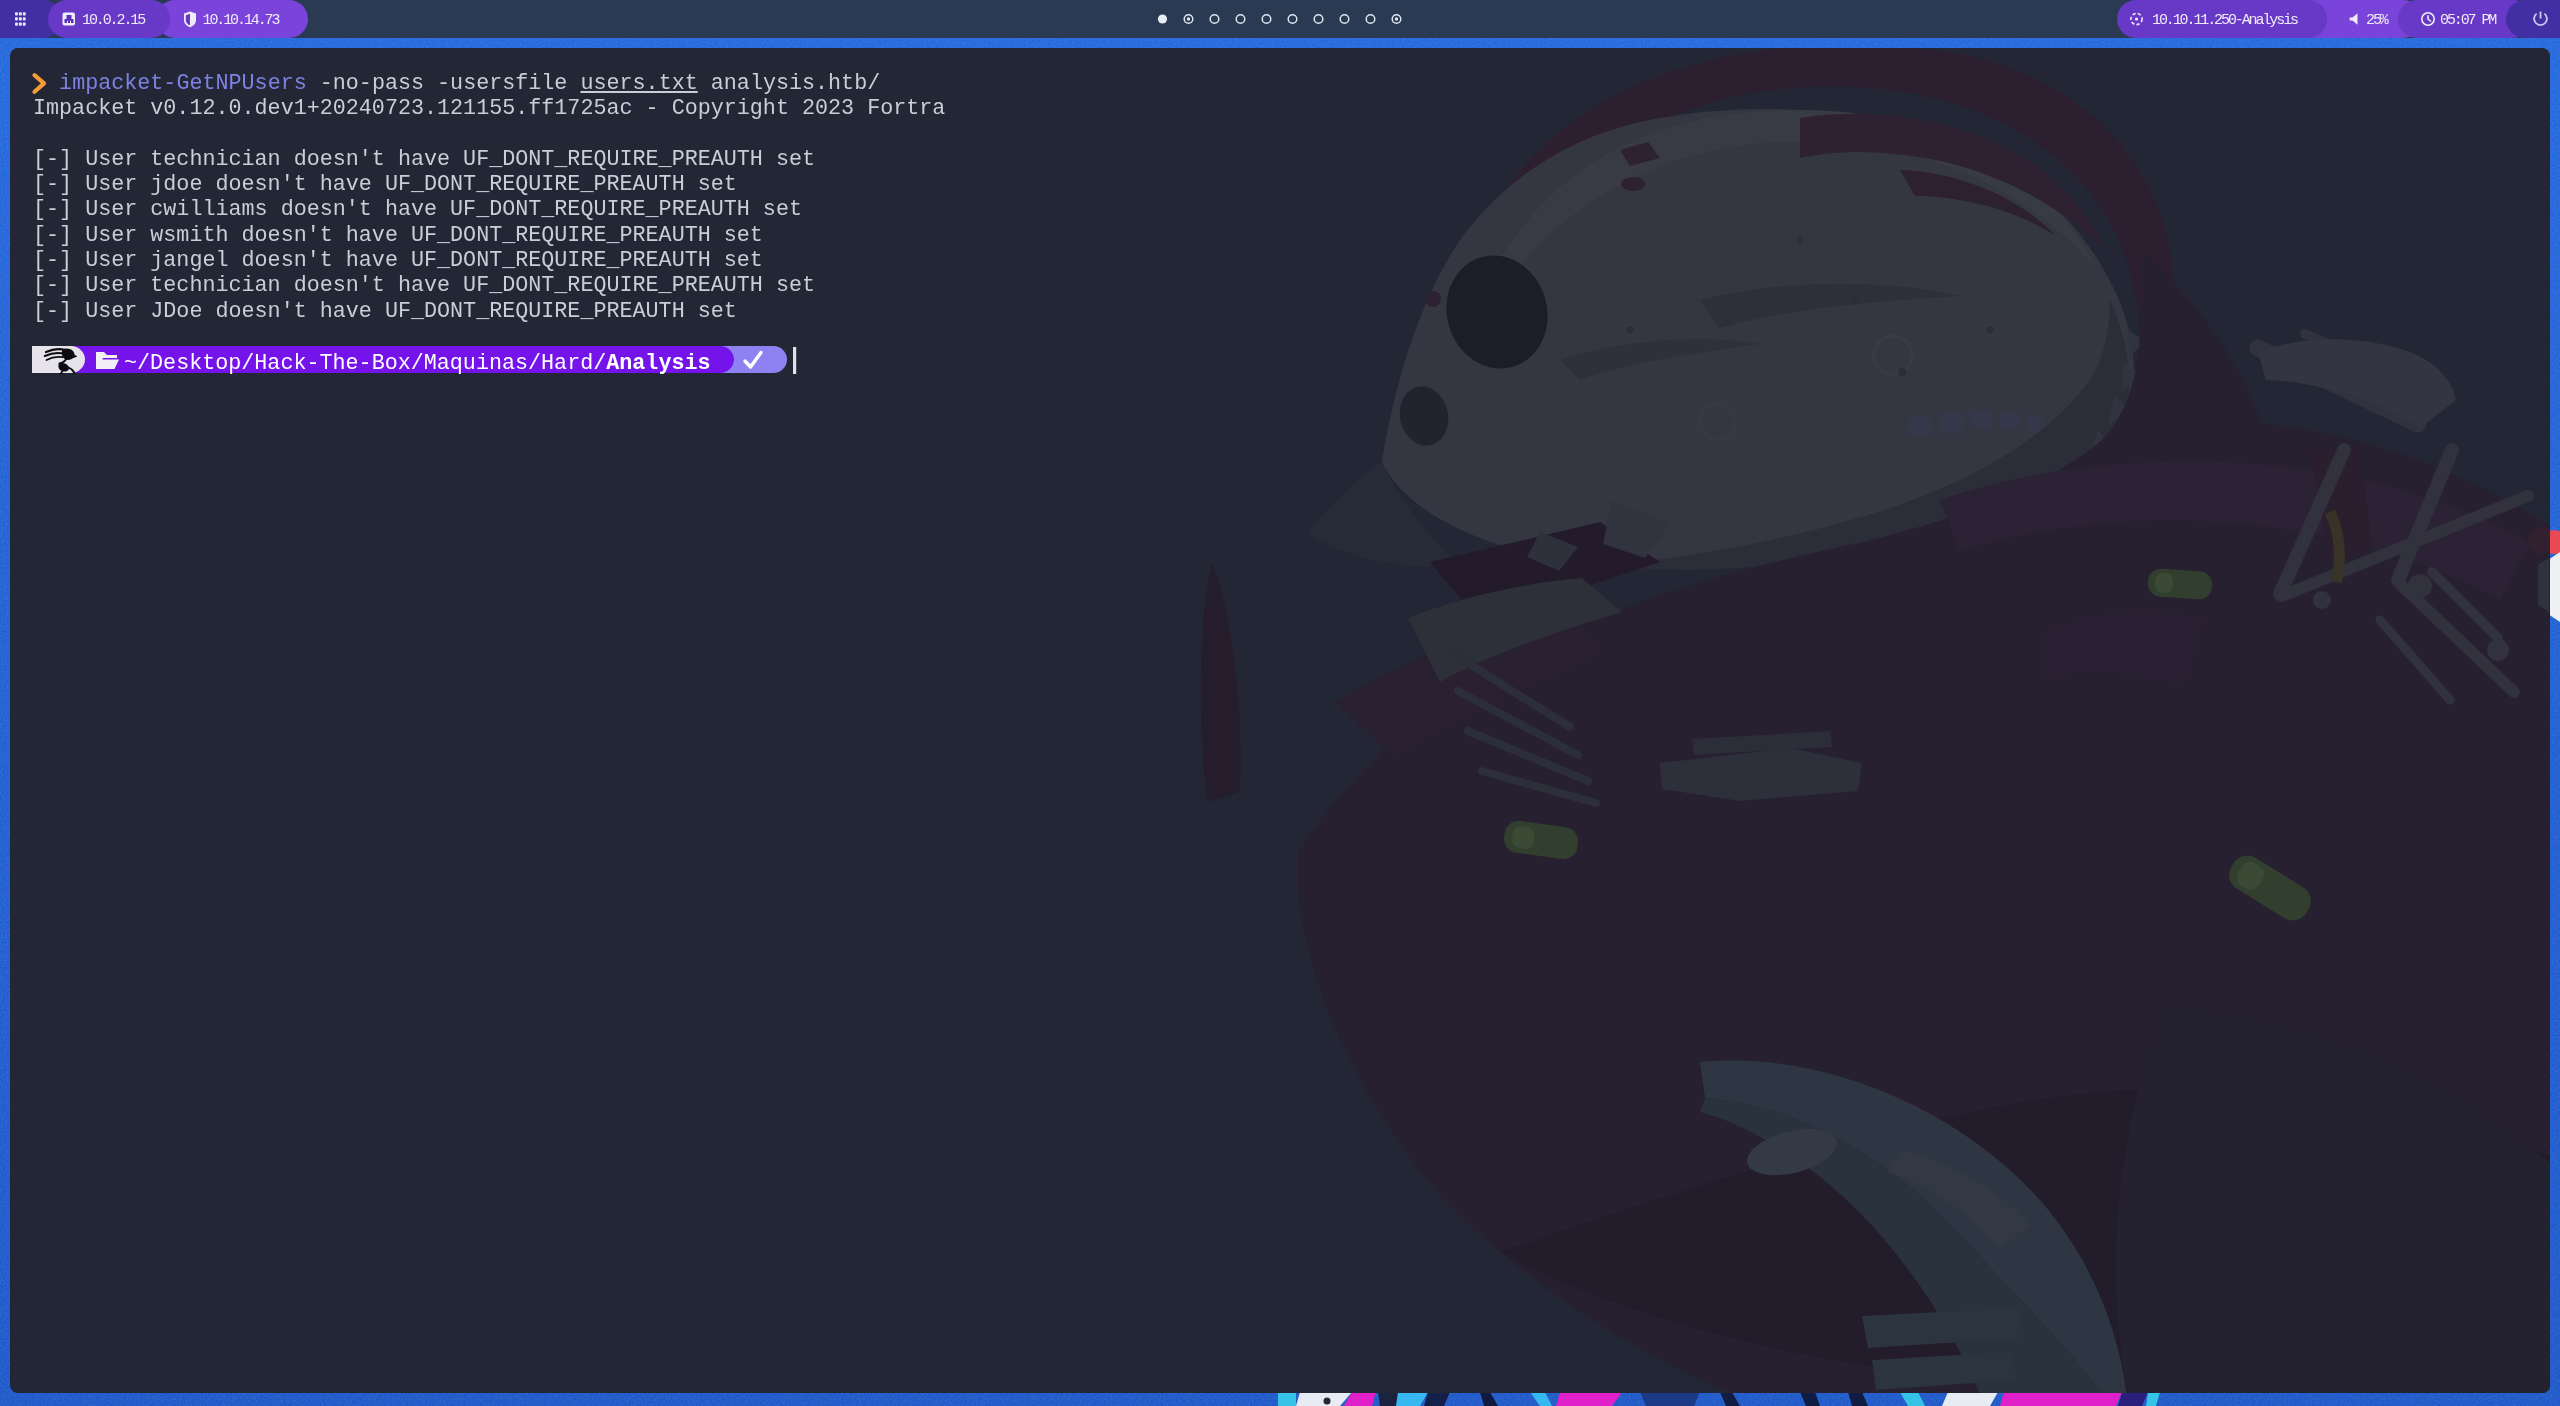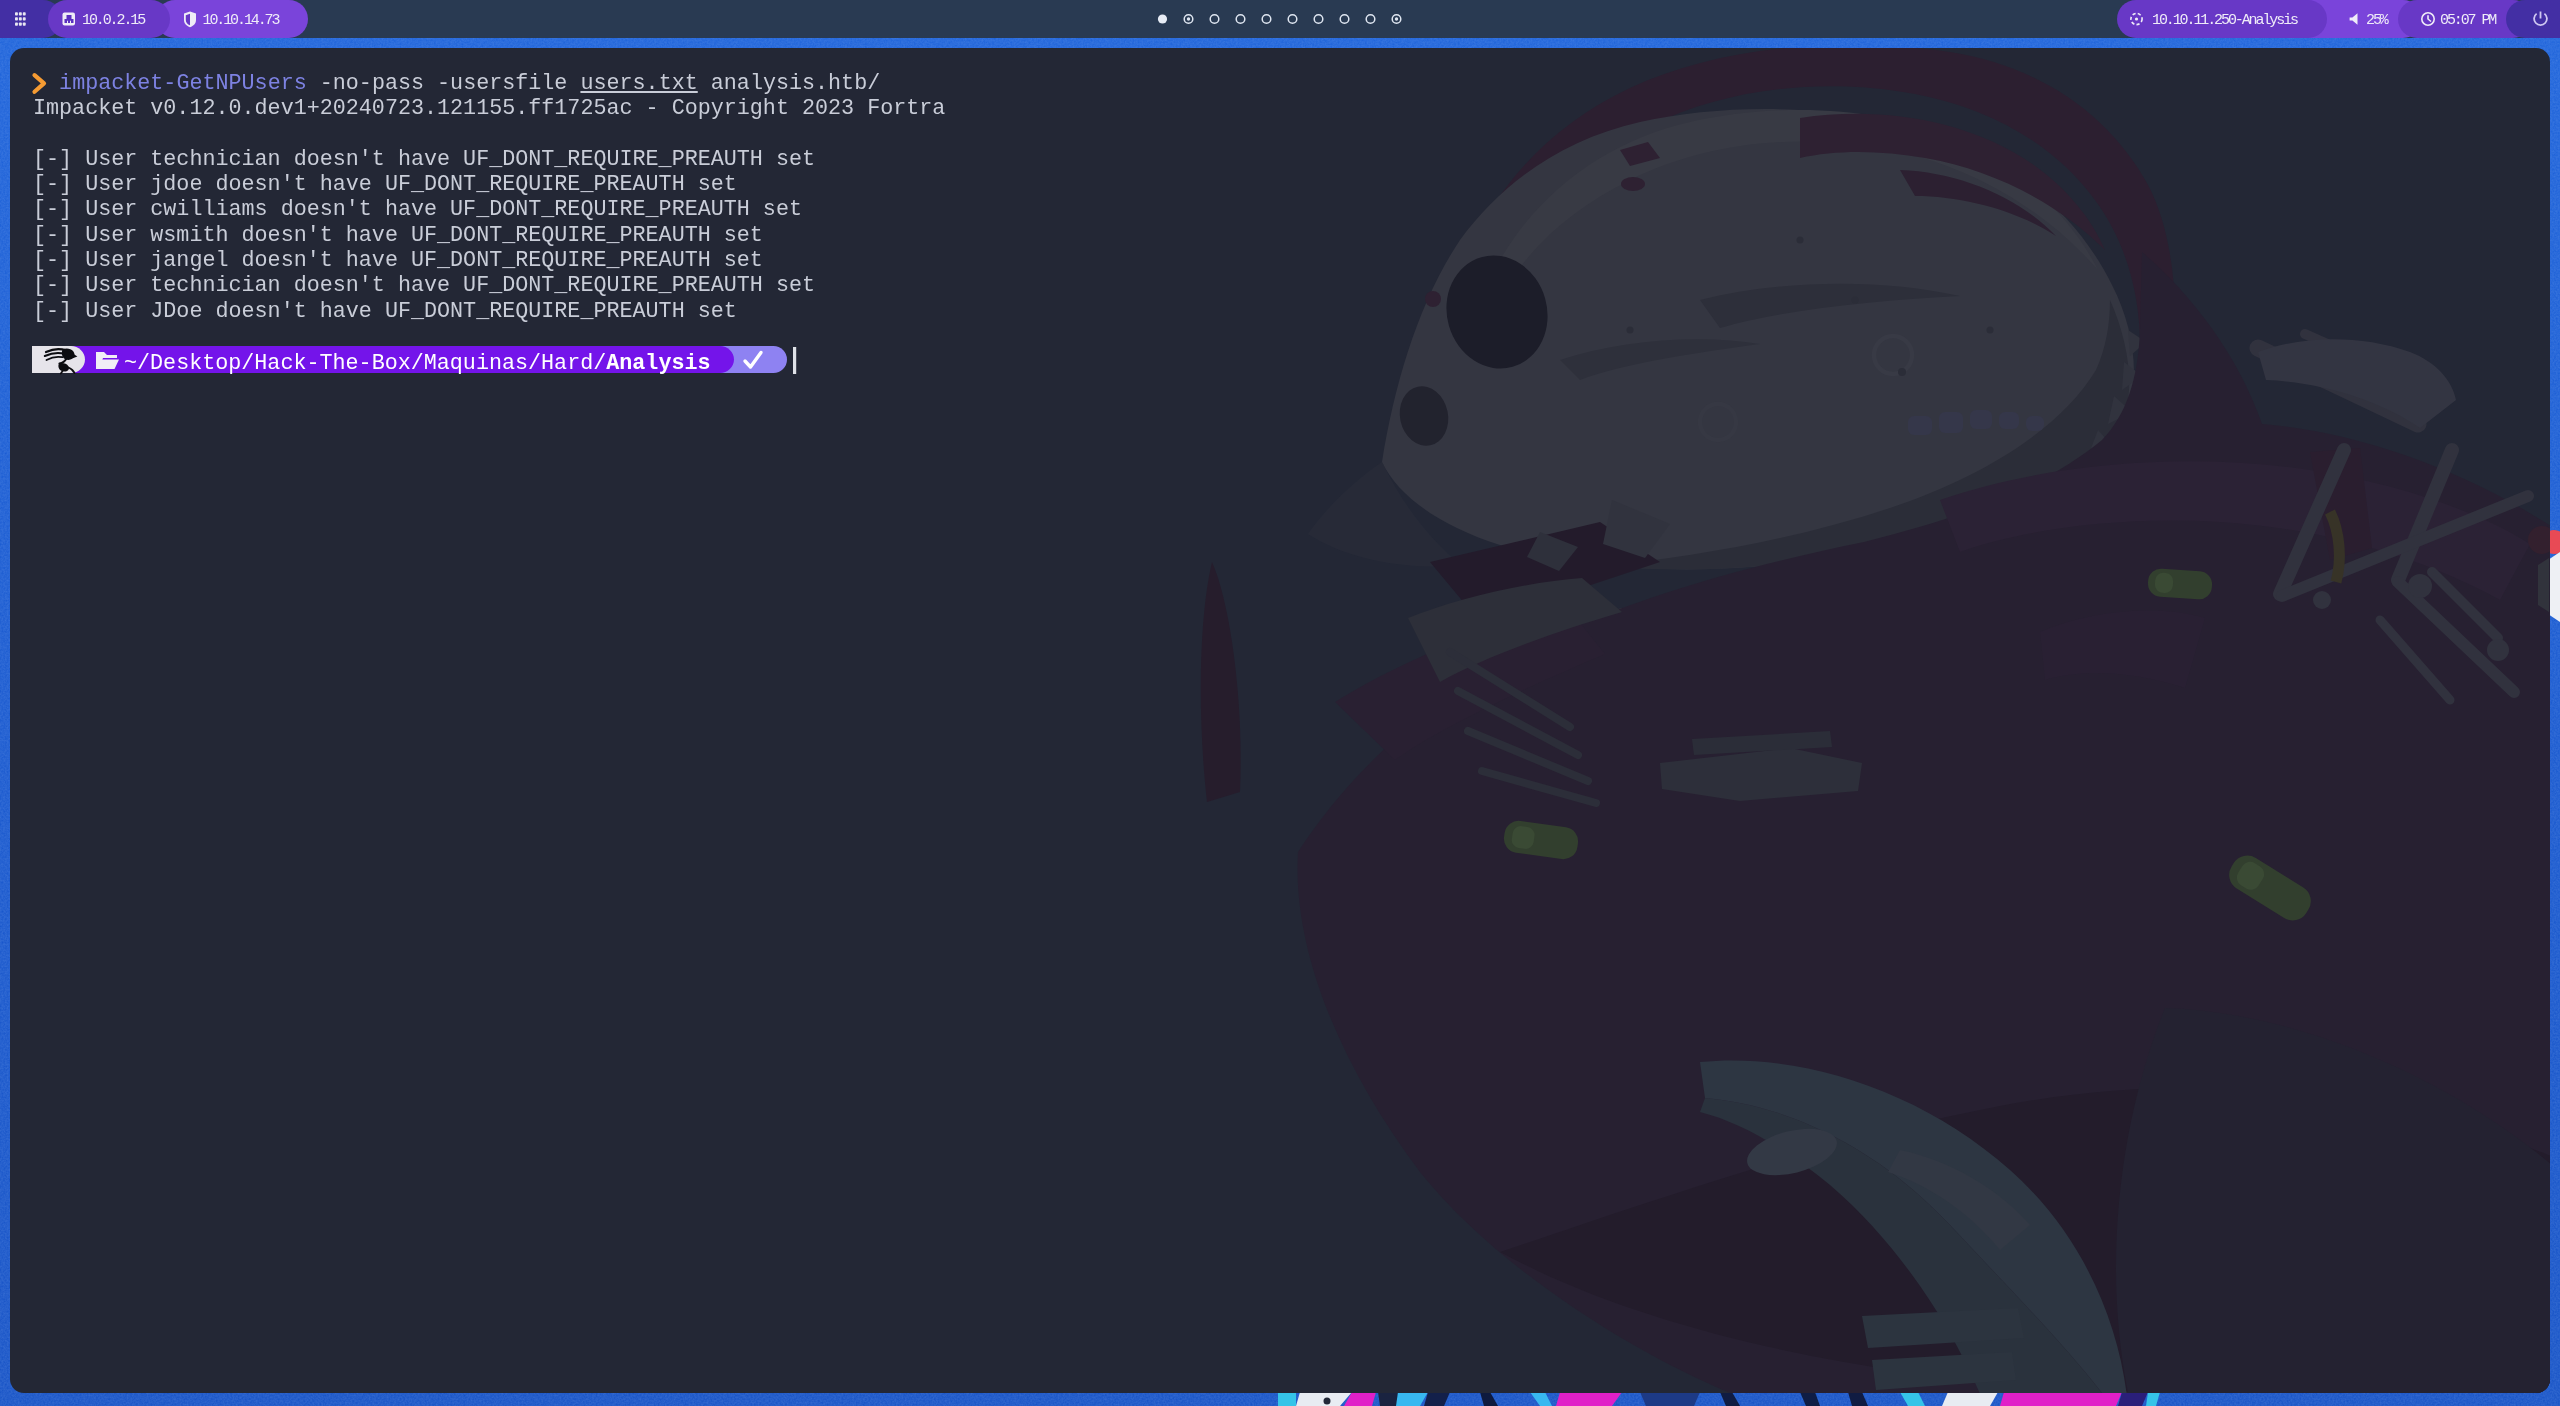--- a/index.html
+++ b/index.html
@@ -1,19 +1,19 @@
 <!DOCTYPE html>
 <html><head>
 <meta charset="utf-8">
 <style>
   html,body{margin:0;padding:0;}
   body{width:2560px;height:1406px;overflow:hidden;position:relative;background:#10264f;
        font-family:"Liberation Mono",monospace;}
   #wall{position:absolute;left:0;top:0;width:2560px;height:1406px;}
-  #term{position:absolute;left:10px;top:48px;width:2540px;height:1345px;border-radius:14px;
+  #term{position:absolute;left:10px;top:48px;width:2540px;height:1345px;border-radius:8px;
         background:#232735;overflow:hidden;}
   #art{position:absolute;left:0;top:0;}
   #txt{position:absolute;left:23px;top:22.6px;margin:0;font:21.72px/25.33px "Liberation Mono",monospace;
        color:#c9cdd8;letter-spacing:0px;}
   .cmd{color:#7d82e2;}
   .u{text-decoration:underline;}
 </style>
 </head>
 <body>
 

